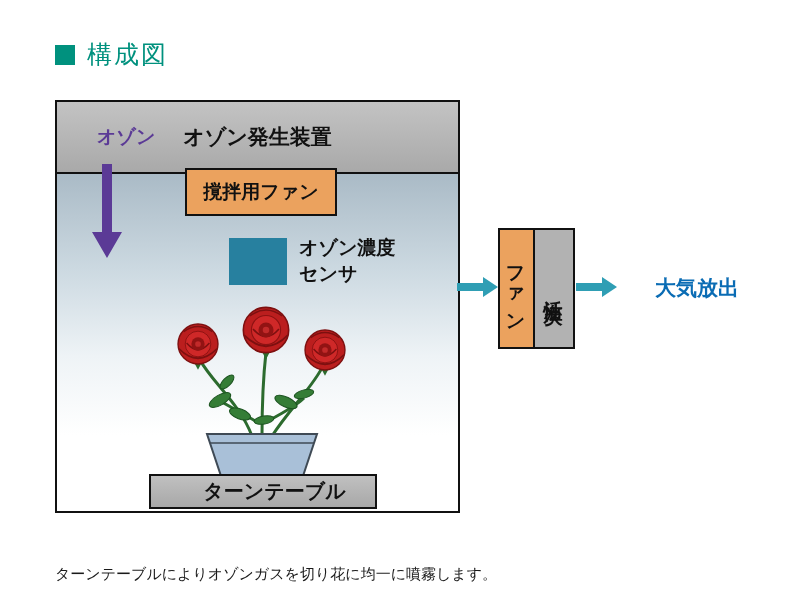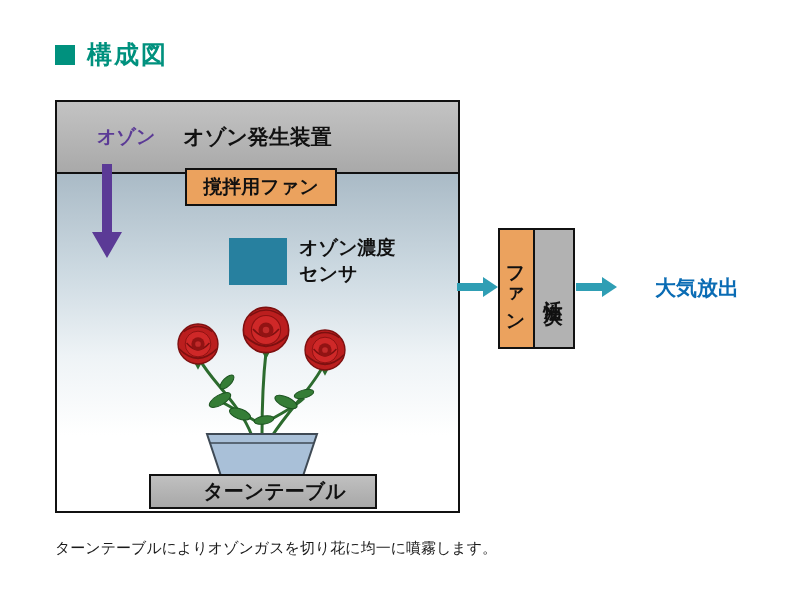--- a/index.html
+++ b/index.html
@@ -3,36 +3,36 @@
 <meta charset="utf-8">
 <style>
   html,body{margin:0;padding:0;background:#fff;}
   .stage{
     position:relative;width:800px;height:600px;background:#ffffff;overflow:hidden;
     font-family:"DejaVu Sans","Liberation Sans",sans-serif;color:#111;
   }
   
   .title-row{position:absolute;left:55px;top:38px;display:flex;align-items:center;gap:12px;}
   .title-square{width:20px;height:20px;background:var(--title_teal);display:inline-block;}
-  .title-text{font-size:25px;font-weight:bold;color:var(--title_teal);letter-spacing:2px;}
+  .title-text{font-size:25px;font-weight:normal;color:var(--title_teal);letter-spacing:2px;}
 
   
   .chamber{position:absolute;left:55px;top:100px;width:405px;height:413px;
     border:2px solid #111;box-sizing:border-box;background:#fff;}
   .chamber-body{position:absolute;left:0;right:0;top:64px;bottom:0;
     background:linear-gradient(180deg,#a7b8c4 0%,#ccd9e1 30%,#eef3f6 55%,#ffffff 78%);}
   .generator-bar{position:absolute;left:0;right:0;top:0;height:72px;
     background:linear-gradient(180deg,#c3c3c3,#a9a9a9);
     border-bottom:2px solid #111;box-sizing:border-box;
     display:flex;align-items:center;justify-content:center;}
   .generator-label{font-size:21px;font-weight:bold;color:#111;}
   .ozone-label{position:absolute;left:22px;top:22px;font-size:19px;font-weight:bold;
     color:var(--purple);margin-left:18px;}
   .ozone-arrow{position:absolute;left:32px;top:62px;}
-  .stir-fan{position:absolute;left:128px;top:66px;width:152px;height:38px;
+  .stir-fan{position:absolute;left:128px;top:66px;width:152px;height:48px;
     background:var(--orange);border:2px solid #111;box-sizing:border-box;
     display:flex;align-items:center;justify-content:center;
     font-size:19px;font-weight:bold;color:#111;}
   .sensor-square{position:absolute;left:172px;top:136px;width:58px;height:47px;
     background:var(--sensor_teal);}
   .sensor-label{position:absolute;left:242px;top:133px;font-size:19px;font-weight:bold;
     line-height:1.35;color:#111;}
   .roses{position:absolute;left:95px;top:198px;}
   .turntable{position:absolute;left:92px;top:372px;width:228px;height:35px;
     background:linear-gradient(180deg,#c0c0c0,#a8a8a8);border:2px solid #111;box-sizing:border-box;
@@ -47,21 +47,21 @@
   .exhaust-fan{width:35px;background:var(--orange);border-right:2px solid #111;box-sizing:border-box;
     display:flex;align-items:center;justify-content:center;}
   .exhaust-carbon{flex:1;background:#b2b2b2;
     display:flex;align-items:center;justify-content:center;}
   .vtext{writing-mode:vertical-rl;text-orientation:mixed;font-size:19px;font-weight:bold;
     color:#111;letter-spacing:2px;}
   .release-label{position:absolute;left:618px;top:274px;font-size:21px;font-weight:bold;
     color:var(--release_blue);margin-left:37px;}
 
   
-  .caption{position:absolute;left:55px;top:539px;font-size:15px;color:#1a1a1a;}
+  .caption{position:absolute;left:55px;top:565px;font-size:15px;color:#1a1a1a;}
 </style>
 </head>
 <body>
 
 <div class="stage">
 
   <div class="title-row">
     <span class="title-square"></span>
     <span class="title-text">構成図</span>
   </div>

